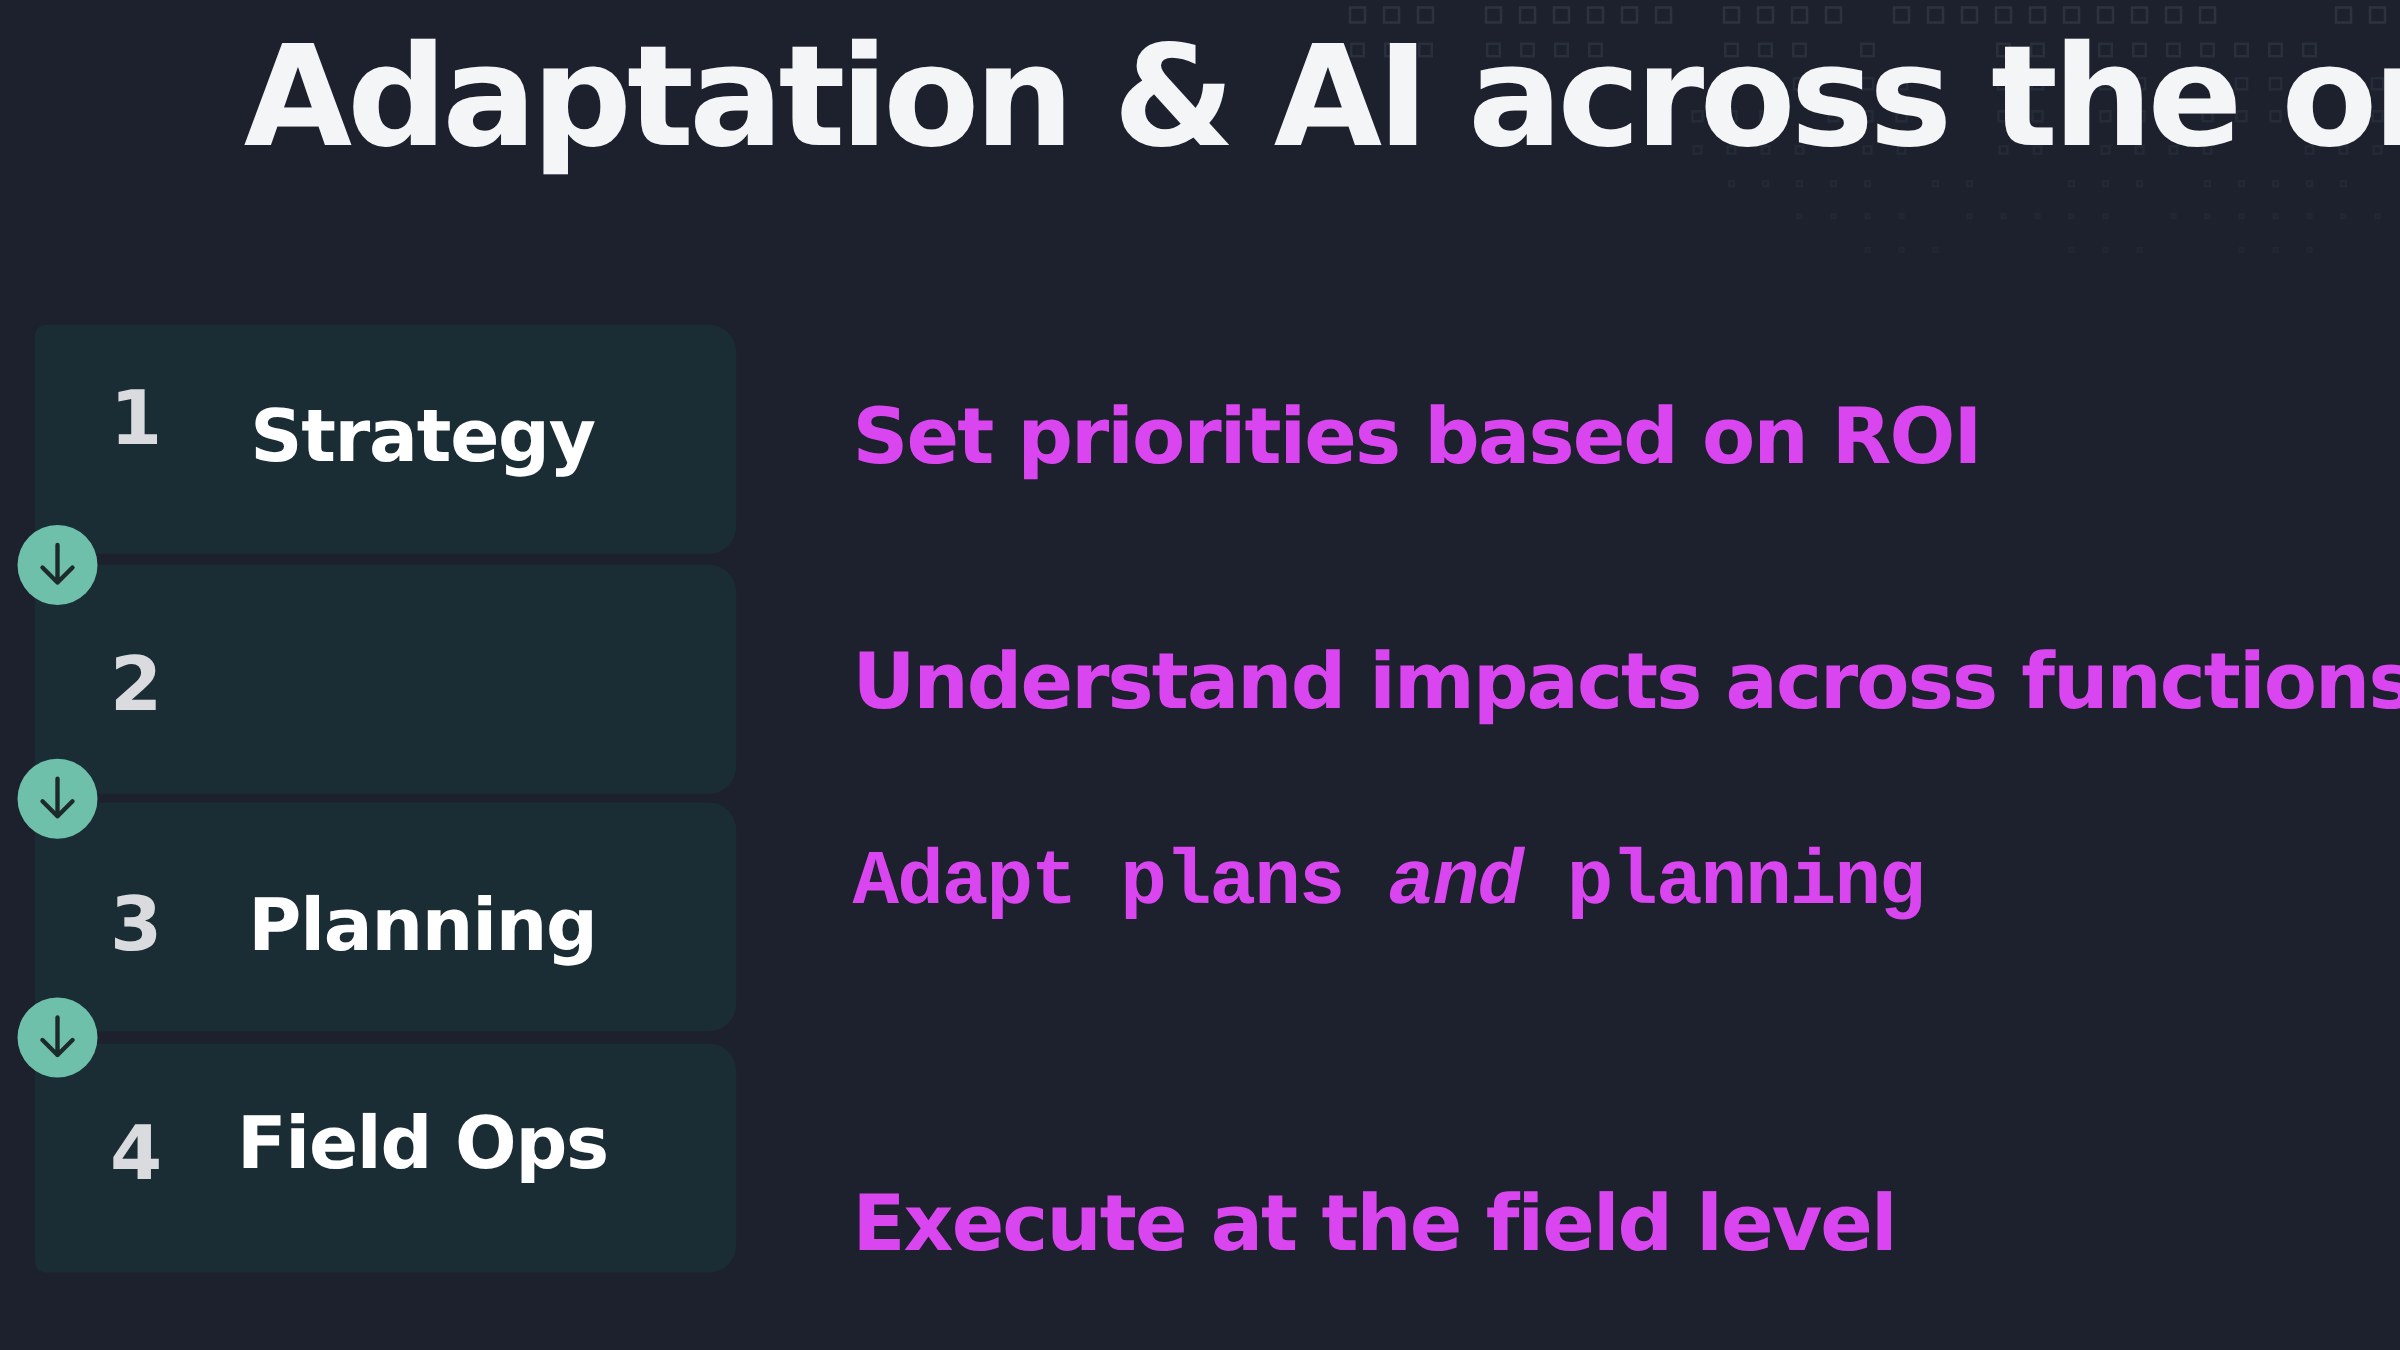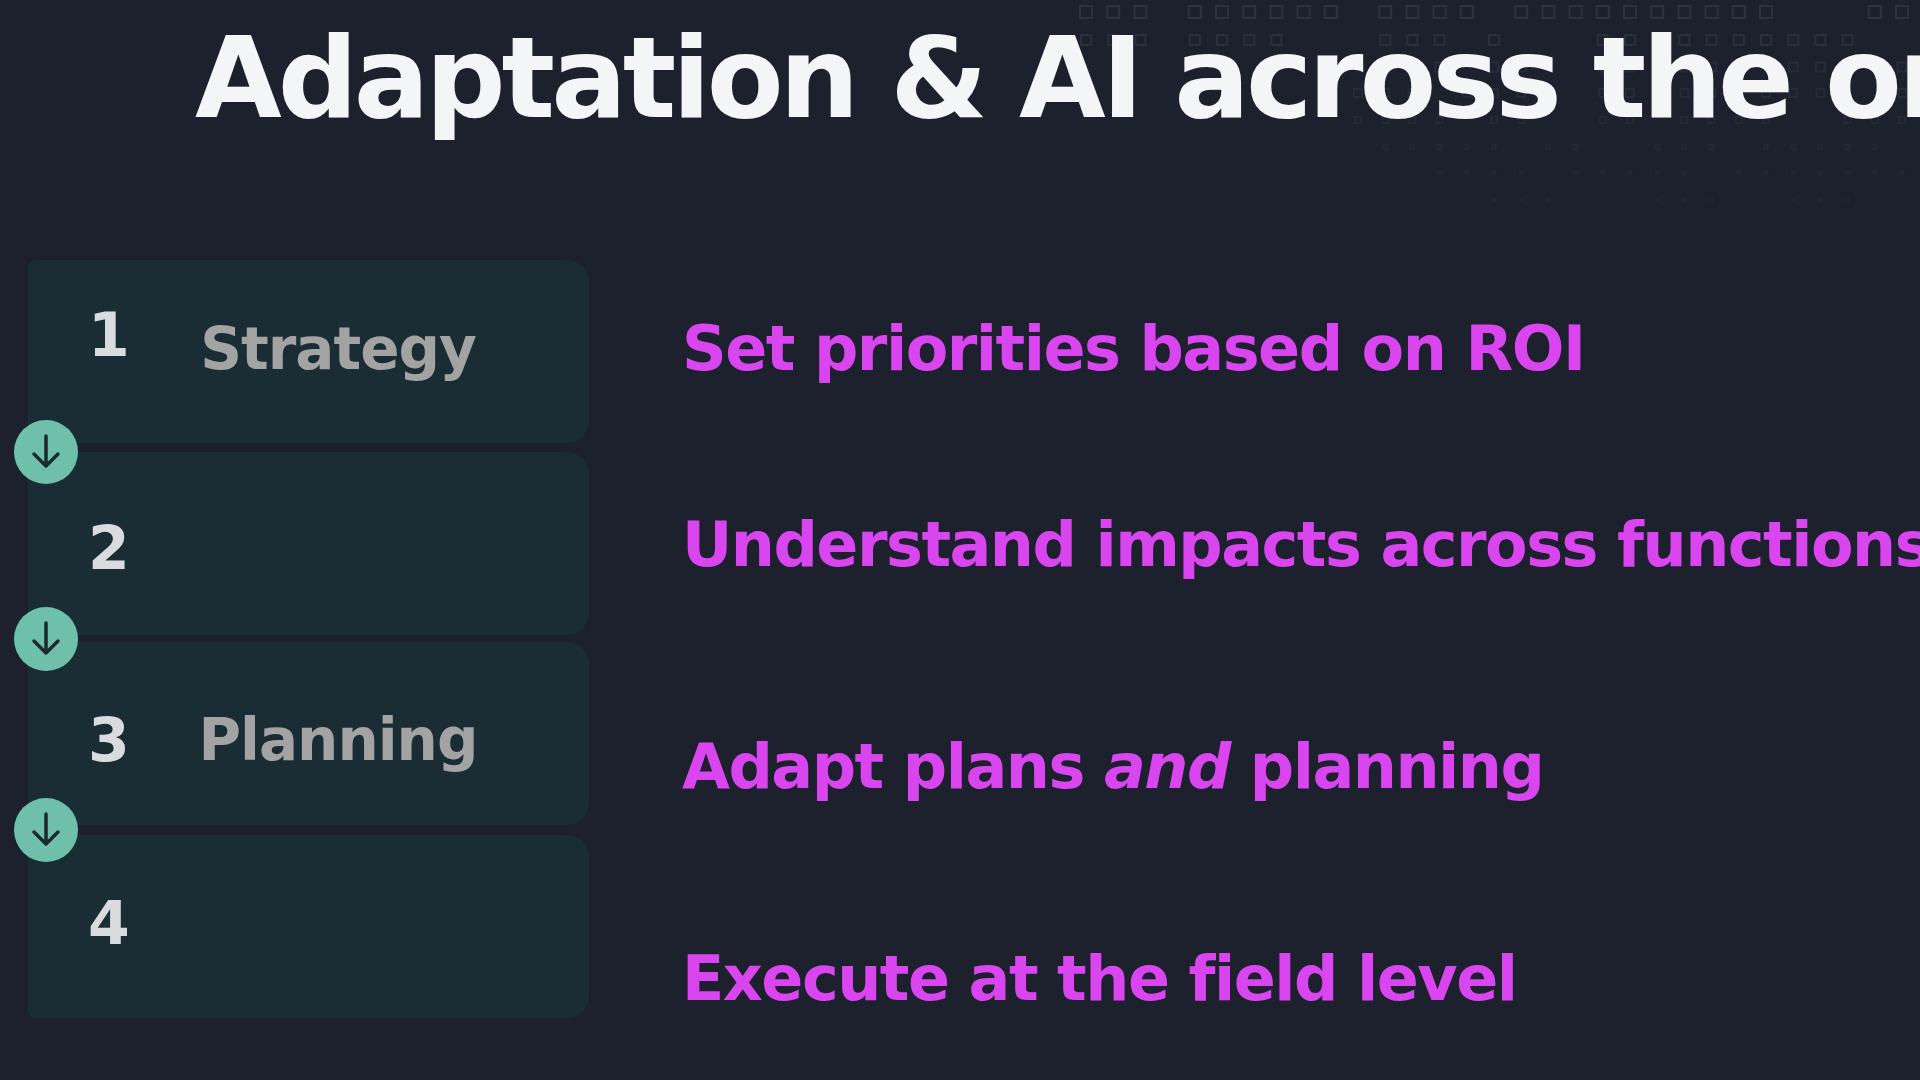--- a/index.html
+++ b/index.html
@@ -59,21 +59,21 @@
     color: #d9dbde;
     line-height: 1;
   }
   .step-label {
     position: absolute;
     left: 150px;
     width: 320px;
     text-align: center;
     font-size: 58px;
     font-weight: bold;
-    color: #a3a3a3;
+    color: #ffffff;
     line-height: 1;
     letter-spacing: -1px;
     white-space: nowrap;
   }
   .arrow-badge {
     position: absolute;
     left: 14px;
     width: 64px;
     height: 64px;
     border-radius: 50%;
@@ -246,20 +246,21 @@
   </div>
   <div class="step-card" style="top:192px;">
     <span class="step-number" style="top:66px;">2</span>
   </div>
   <div class="step-card" style="top:382px;">
     <span class="step-number" style="top:68px;">3</span>
     <span class="step-label" style="top:69px;">Planning</span>
   </div>
   <div class="step-card" style="top:575px;">
     <span class="step-number" style="top:58px;">4</span>
+    <span class="step-label" style="top:50px;">Field Ops</span>
   </div>
 
   <div class="arrow-badge" style="top:160px; left:-14px;">
     <svg width="34" height="40" viewBox="0 0 34 40">
         <path d="M17 4 V34 M5 22 L17 34 L29 22" fill="none" stroke="#1c2a2c" stroke-width="3.5" stroke-linecap="round" stroke-linejoin="round"></path>
       </svg>
   </div>
   <div class="arrow-badge" style="top:347px; left:-14px;">
     <svg width="34" height="40" viewBox="0 0 34 40">
         <path d="M17 4 V34 M5 22 L17 34 L29 22" fill="none" stroke="#1c2a2c" stroke-width="3.5" stroke-linecap="round" stroke-linejoin="round"></path>
@@ -267,14 +268,14 @@
   </div>
   <div class="arrow-badge" style="top:538px; left:-14px;">
     <svg width="34" height="40" viewBox="0 0 34 40">
         <path d="M17 4 V34 M5 22 L17 34 L29 22" fill="none" stroke="#1c2a2c" stroke-width="3.5" stroke-linecap="round" stroke-linejoin="round"></path>
       </svg>
   </div>
 </div>
 
 <p class="desc" style="top:318px;">Set priorities based on ROI</p>
 <p class="desc" style="top:514px;">Understand impacts across functions</p>
-<p class="desc" style="top:736px;"><span>Adapt plans </span><em>and</em><span> planning</span></p>
+<p class="desc" style="top:675px;font-family:Liberation Mono, monospace;"><span>Adapt plans </span><em>and</em><span> planning</span></p>
 <p class="desc" style="top:948px;">Execute at the field level</p>
 
 </body></html>

